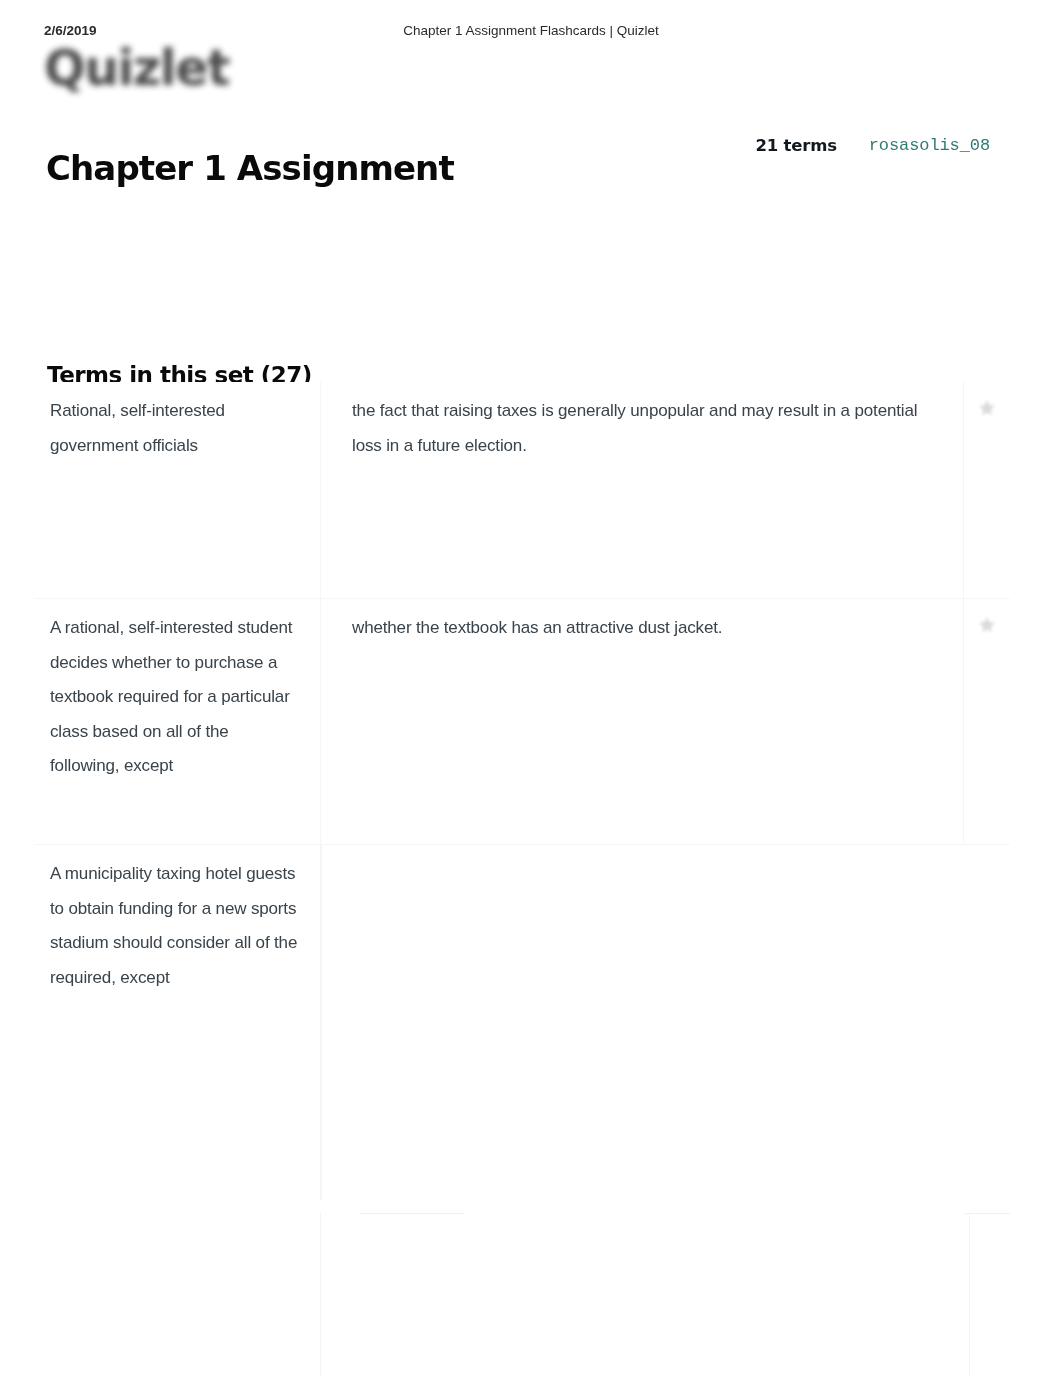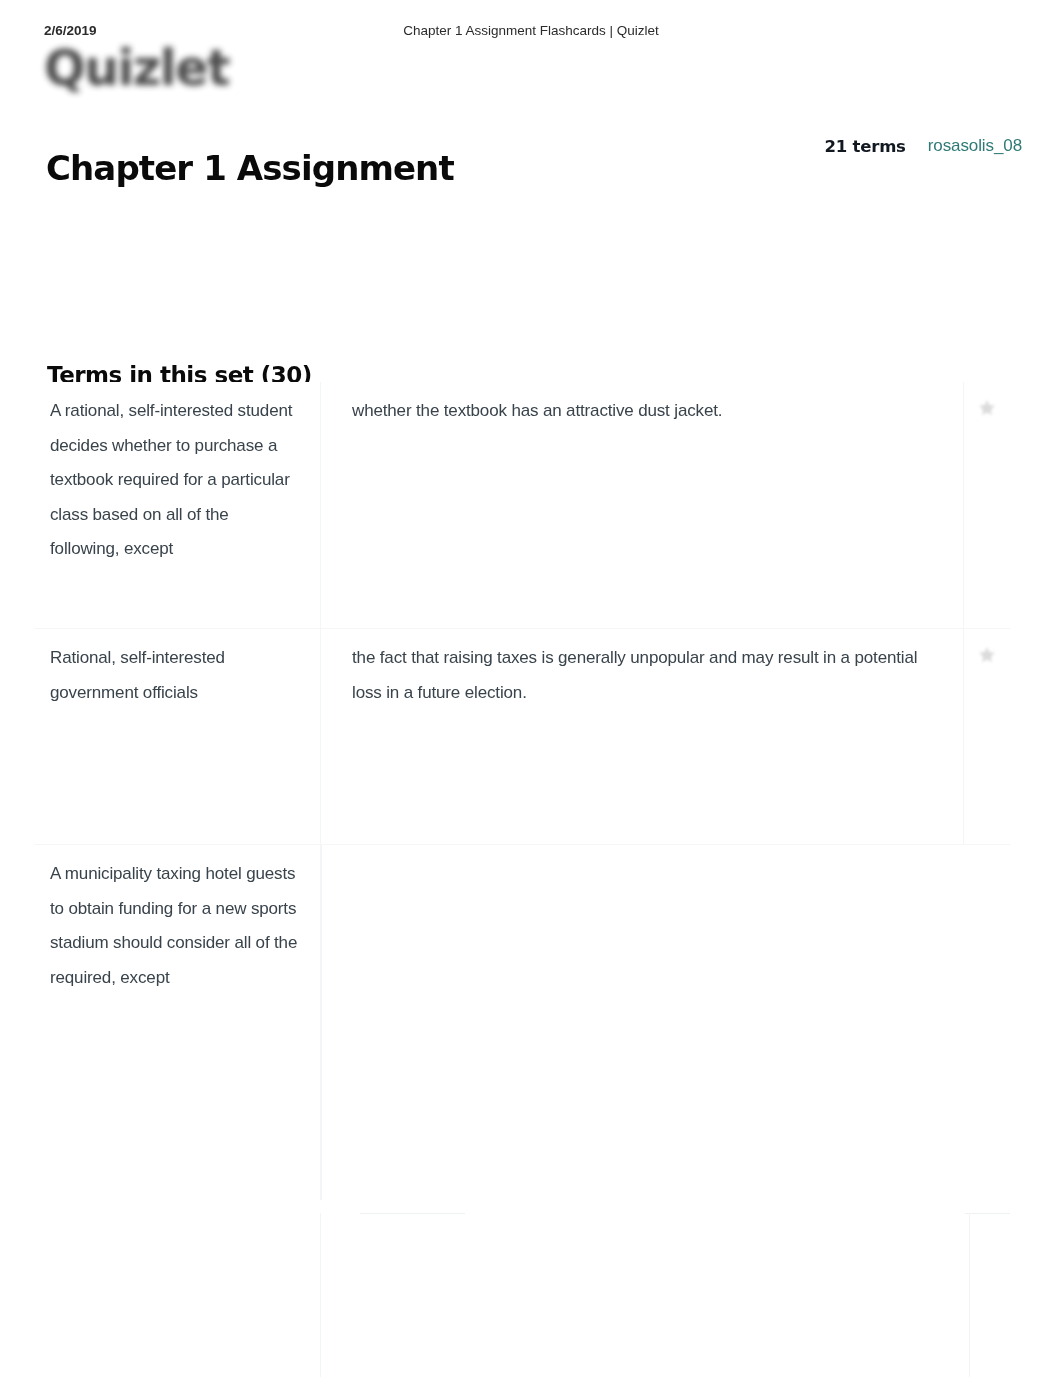--- a/index.html
+++ b/index.html
@@ -66,40 +66,41 @@
     top: 126px;
     font-size: 34px;
     font-weight: 700;
     letter-spacing: -0.9px;
     color: #0a0a0a;
     line-height: 1.15;
     font-family: "DejaVu Sans", sans-serif;
   }
   .set-meta {
     position: absolute;
-    right: 40px;
+    right: 72px;
     top: 136px;
     display: flex;
     align-items: flex-end;
-    gap: 22px;
+    gap: 32px;
   }
   .terms-count {
     font-size: 16.5px;
     font-weight: 700;
     color: #111820;
     letter-spacing: -0.2px;
     white-space: nowrap;
     font-family: "DejaVu Sans", sans-serif;
   }
   .author-link {
     font-size: 17px;
     color: #2f7a75;
     text-decoration: none;
     white-space: nowrap;
     letter-spacing: -0.1px;
+    font-family: Liberation Mono, monospace;
   }
 
   
   .terms-heading {
     position: absolute;
     left: 47px;
     top: 343px;
     font-size: 23px;
     font-weight: 700;
     letter-spacing: -0.5px;
@@ -217,52 +218,52 @@
 
 <div class="brand-logo">Quizlet</div>
 
 <h1 class="set-title">Chapter 1 Assignment</h1>
 
 <div class="set-meta">
   <span class="terms-count">21 terms</span>
   <a class="author-link" href="#">rosasolis_08</a>
 </div>
 
-<h2 class="terms-heading">Terms in this set (30)</h2>
+<h2 class="terms-heading">Terms in this set (27)</h2>
 
 <div class="terms-list">
+
+  <div class="term-row row-h2">
+    <div class="term-cell">Rational, self-interested government officials</div>
+    <div class="col-divider"></div>
+    <div class="def-cell">the fact that raising taxes is generally unpopular and may result in a potential loss in a future election.</div>
+    <div class="star-divider"></div>
+    <div class="star-cell">
+      <span class="star-icon">
+        <svg viewBox="0 0 24 24" width="20" height="20" aria-hidden="true">
+          <path fill="#8a8a8a" d="M12 2.6l2.9 5.9 6.5.95-4.7 4.58 1.11 6.47L12 17.44 6.19 20.5 7.3 14.03 2.6 9.45l6.5-.95z"></path>
+        </svg>
+      </span>
+    </div>
+  </div>
 
   <div class="term-row row-h1">
     <div class="term-cell">A rational, self-interested student decides whether to purchase a textbook required for a particular class based on all of the following, except</div>
     <div class="col-divider"></div>
     <div class="def-cell">whether the textbook has an attractive dust jacket.</div>
     <div class="star-divider"></div>
     <div class="star-cell">
       <span class="star-icon">
         <svg viewBox="0 0 24 24" width="20" height="20" aria-hidden="true">
           <path fill="#8a8a8a" d="M12 2.6l2.9 5.9 6.5.95-4.7 4.58 1.11 6.47L12 17.44 6.19 20.5 7.3 14.03 2.6 9.45l6.5-.95z"></path>
         </svg>
       </span>
     </div>
   </div>
 
-  <div class="term-row row-h2">
-    <div class="term-cell">Rational, self-interested government officials</div>
-    <div class="col-divider"></div>
-    <div class="def-cell">the fact that raising taxes is generally unpopular and may result in a potential loss in a future election.</div>
-    <div class="star-divider"></div>
-    <div class="star-cell">
-      <span class="star-icon">
-        <svg viewBox="0 0 24 24" width="20" height="20" aria-hidden="true">
-          <path fill="#8a8a8a" d="M12 2.6l2.9 5.9 6.5.95-4.7 4.58 1.11 6.47L12 17.44 6.19 20.5 7.3 14.03 2.6 9.45l6.5-.95z"></path>
-        </svg>
-      </span>
-    </div>
-  </div>
-
   <div class="term-row row-h3">
     <div class="term-cell">A municipality taxing hotel guests to obtain funding for a new sports stadium should consider all of the required, except</div>
     <div class="col-divider"></div>
     <div class="star-divider"></div>
     <div class="star-cell">
       <span class="star-icon" style="opacity:0"></span>
     </div>
   </div>
 
 </div>

